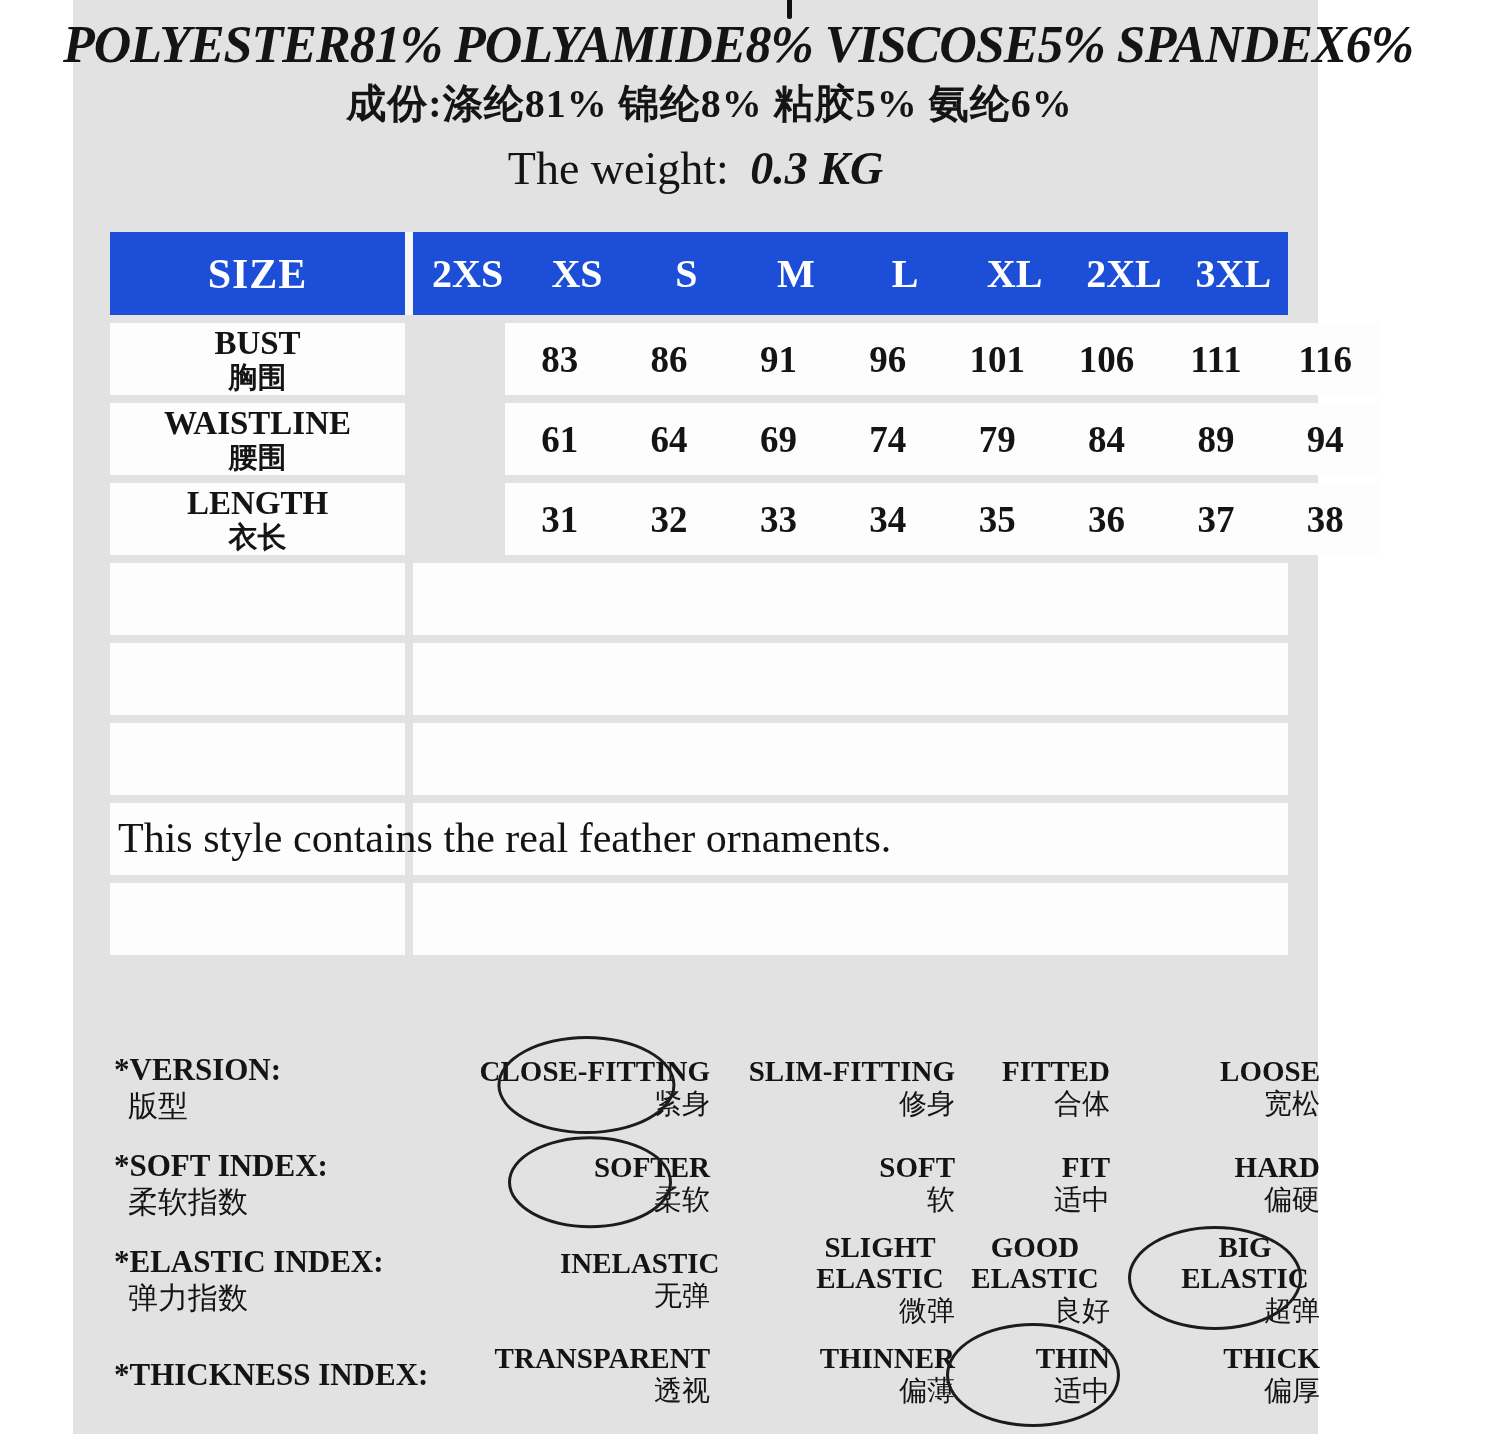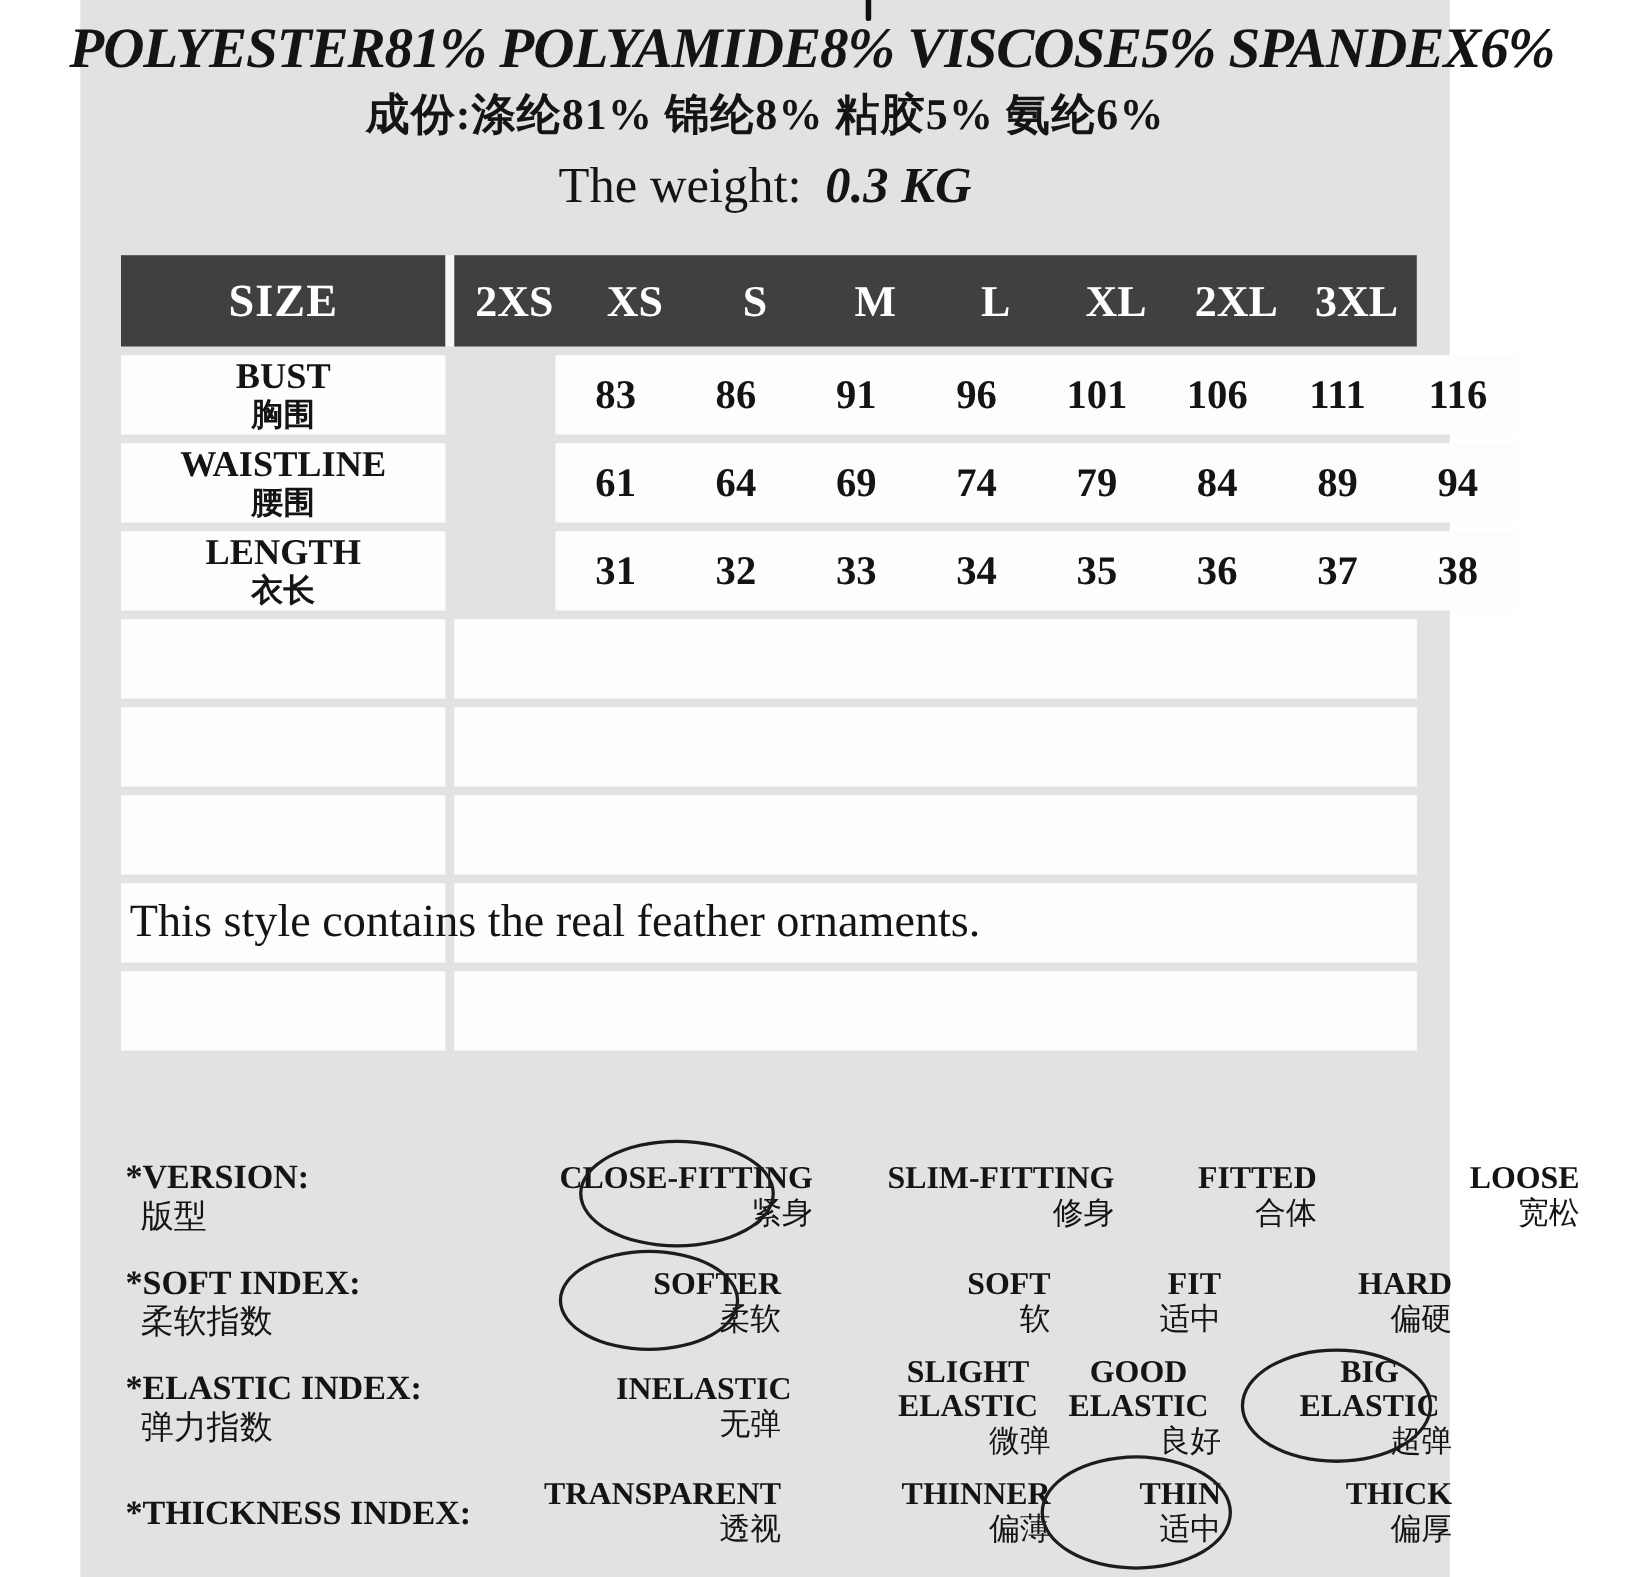--- a/index.html
+++ b/index.html
@@ -18,21 +18,21 @@
     position:absolute;left:787px;top:0;width:5px;height:19px;
     background:#101010;border-radius:0 0 2px 2px;
   }
   .title-en{
     position:absolute;left:63px;top:15px;width:1260px;
     text-align:center;font-size:52px;font-weight:bold;font-style:italic;
     letter-spacing:-1px;white-space:nowrap;
   }
   .title-zh{
     position:absolute;left:73px;top:76px;width:1245px;
-    text-align:center;font-size:40px;font-weight:bold;letter-spacing:1px;
+    text-align:center;font-size:40px;font-weight:bold;letter-spacing:1px;padding-left:14px;
   }
   .weight-line{
     position:absolute;left:73px;top:142px;width:1245px;
     text-align:center;font-size:46px;
   }
   .weight-line .wv{font-weight:bold;font-style:italic;margin-left:10px;}
   
   .size-table{position:absolute;left:110px;top:232px;width:1178px;}
   .t-row{
     display:grid;grid-template-columns:295px 8px 875px;
@@ -41,21 +41,21 @@
   .t-row .c-left{
     background:#fdfdfd;display:flex;flex-direction:column;
     align-items:center;justify-content:center;text-align:center;
   }
   .t-row .c-div{background:#e2e2e2;}
   .t-row .c-right{
     background:#fdfdfd;display:grid;grid-template-columns:repeat(8,1fr);
     align-items:center;
   }
   .t-row.t-header{height:83px;}
-  .t-row.t-header .c-left,.t-row.t-header .c-right{background:#404040;color:#ffffff;}
+  .t-row.t-header .c-left,.t-row.t-header .c-right{background:#1d4ed8;color:#ffffff;}
   .t-row.t-header .c-div{background:#f6f6f6;}
   .t-row.t-header .corner{font-size:42px;font-weight:bold;letter-spacing:1px;}
   .t-row.t-header .size-col{
     text-align:center;font-size:40px;font-weight:bold;color:#ffffff;
   }
   .t-row.t-data{height:72px;gap:46px;}
   .t-row.t-data .lab-en{font-size:33px;font-weight:bold;line-height:36px;}
   .t-row.t-data .lab-zh{font-size:29px;font-weight:bold;line-height:33px;}
   .t-row.t-data .val{
     text-align:center;font-size:37px;font-weight:bold;
@@ -65,21 +65,21 @@
   .t-row.t-note .note-text{
     position:absolute;left:8px;top:50%;transform:translateY(-52%);
     width:1170px;font-size:42px;text-align:left;white-space:nowrap;
   }
   
   .attrs{position:absolute;left:80px;top:1040px;width:1240px;}
   .attr-row{
     display:grid;grid-template-columns:390px 240px 245px 155px 210px;
     align-items:center;
   }
-  .attr-row.r1{height:96px;gap:29px;}
+  .attr-row.r1{height:96px;}
   .attr-row.r2{height:96px;}
   .attr-row.r3{height:95px;}
   .attr-row.r4{height:96px;}
   .attr-label{
     display:flex;flex-direction:column;justify-content:center;
     padding-left:34px;
   }
   .attr-label .al-en{font-size:31px;font-weight:bold;line-height:36px;white-space:nowrap;}
   .attr-label .al-zh{font-size:30px;line-height:36px;padding-left:14px;}
   .attr-opt{

